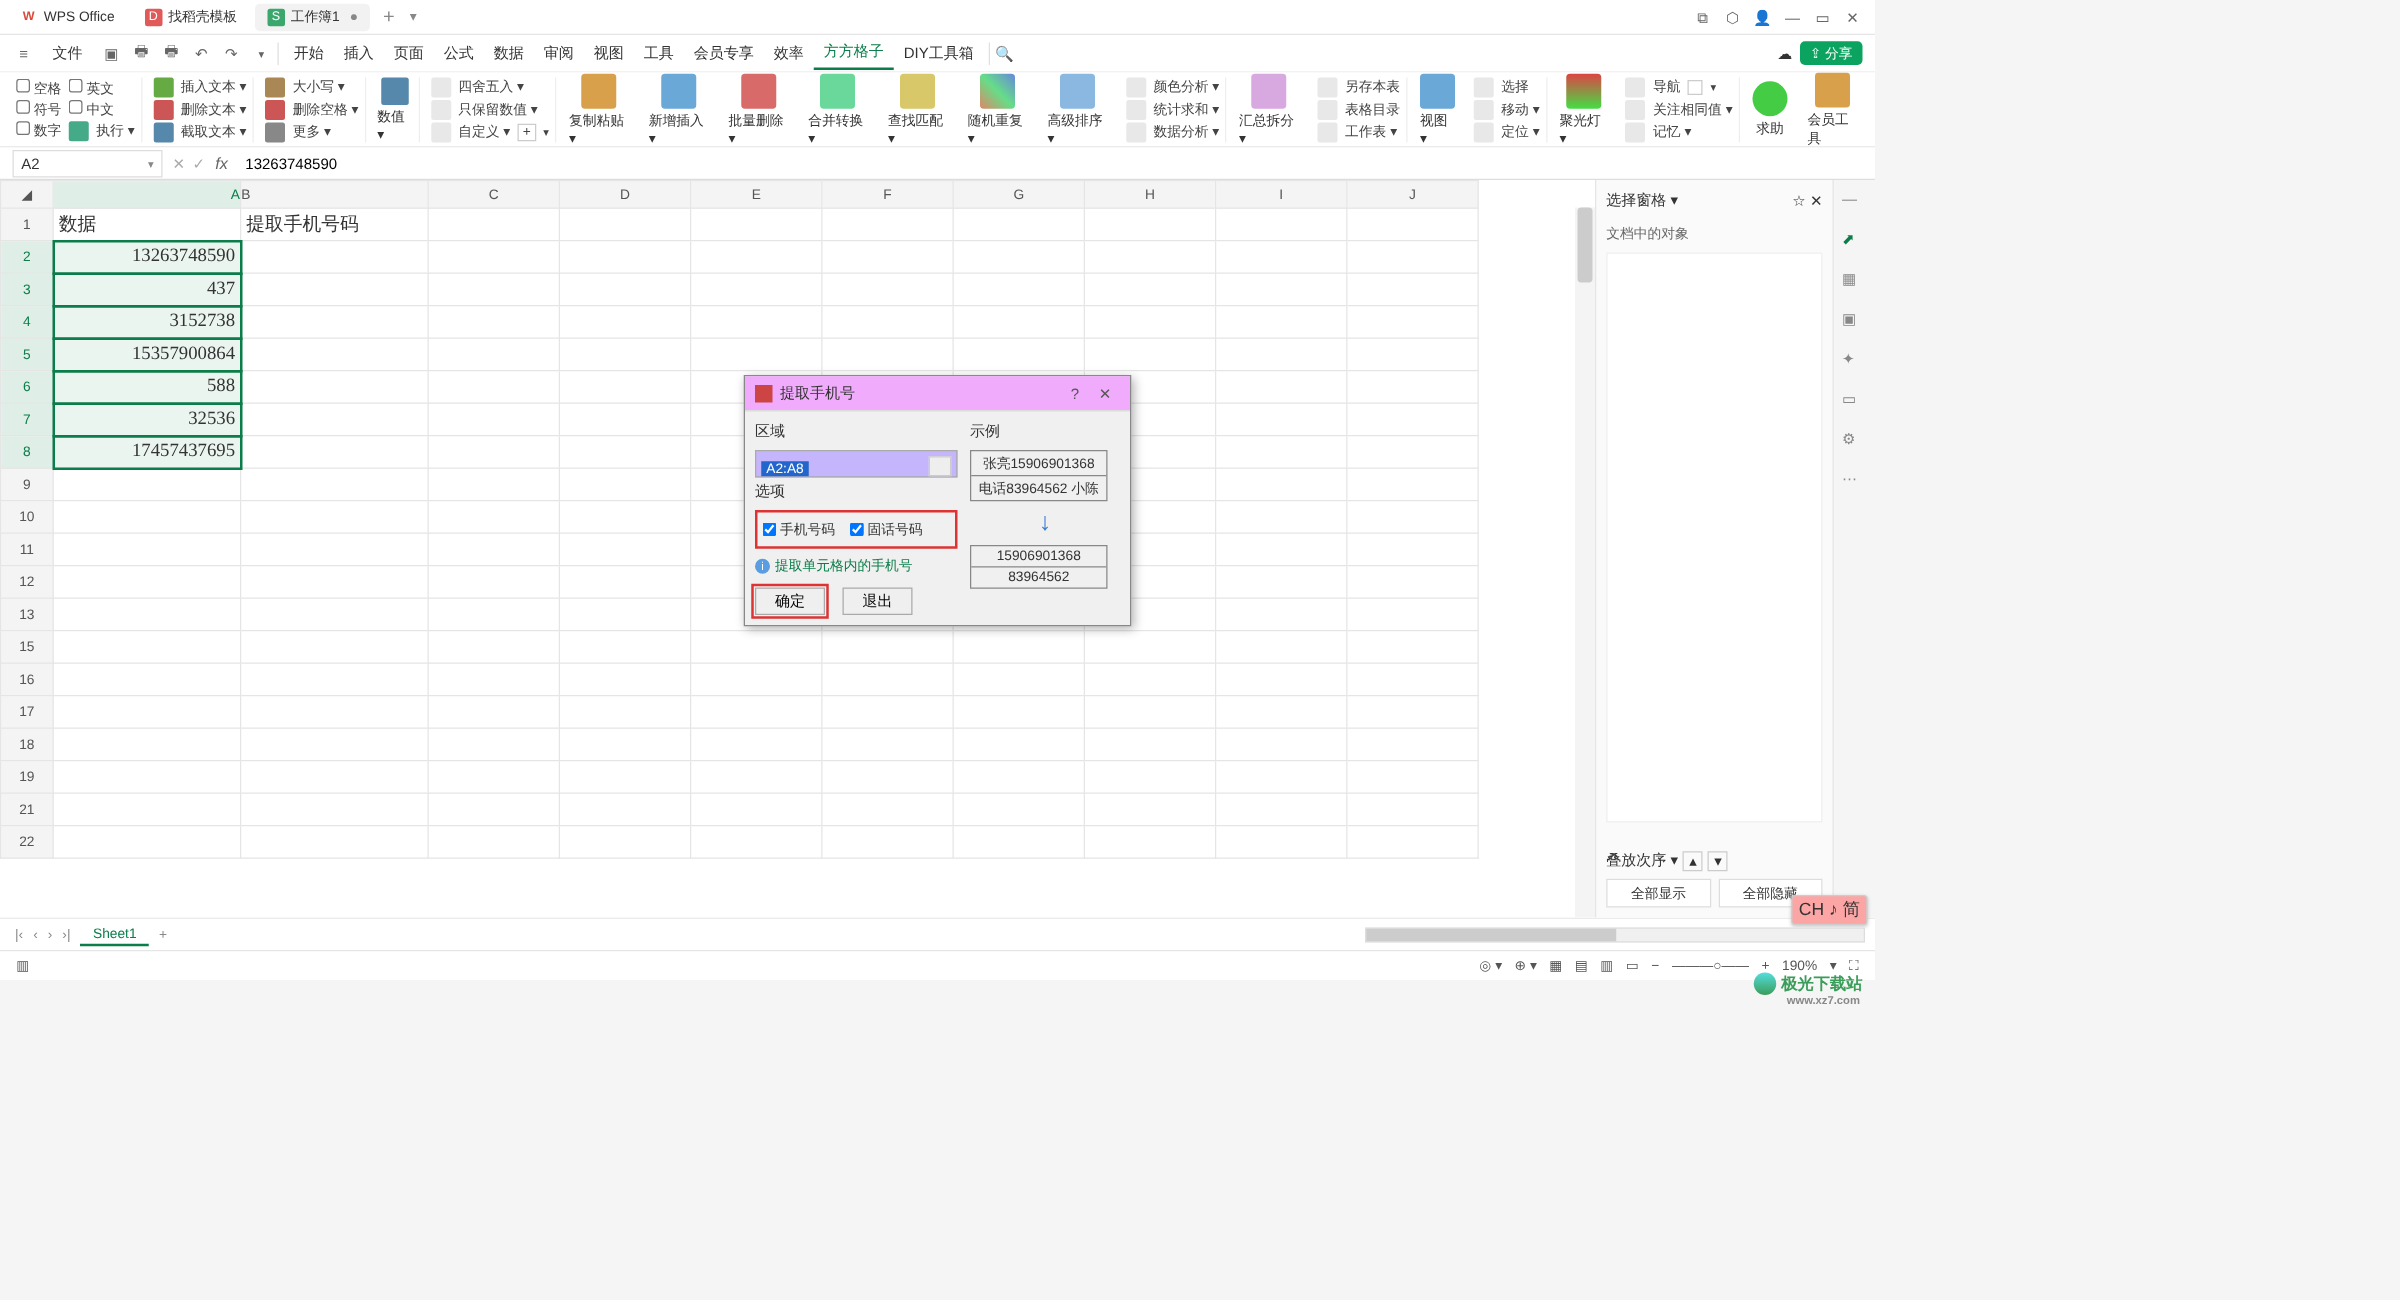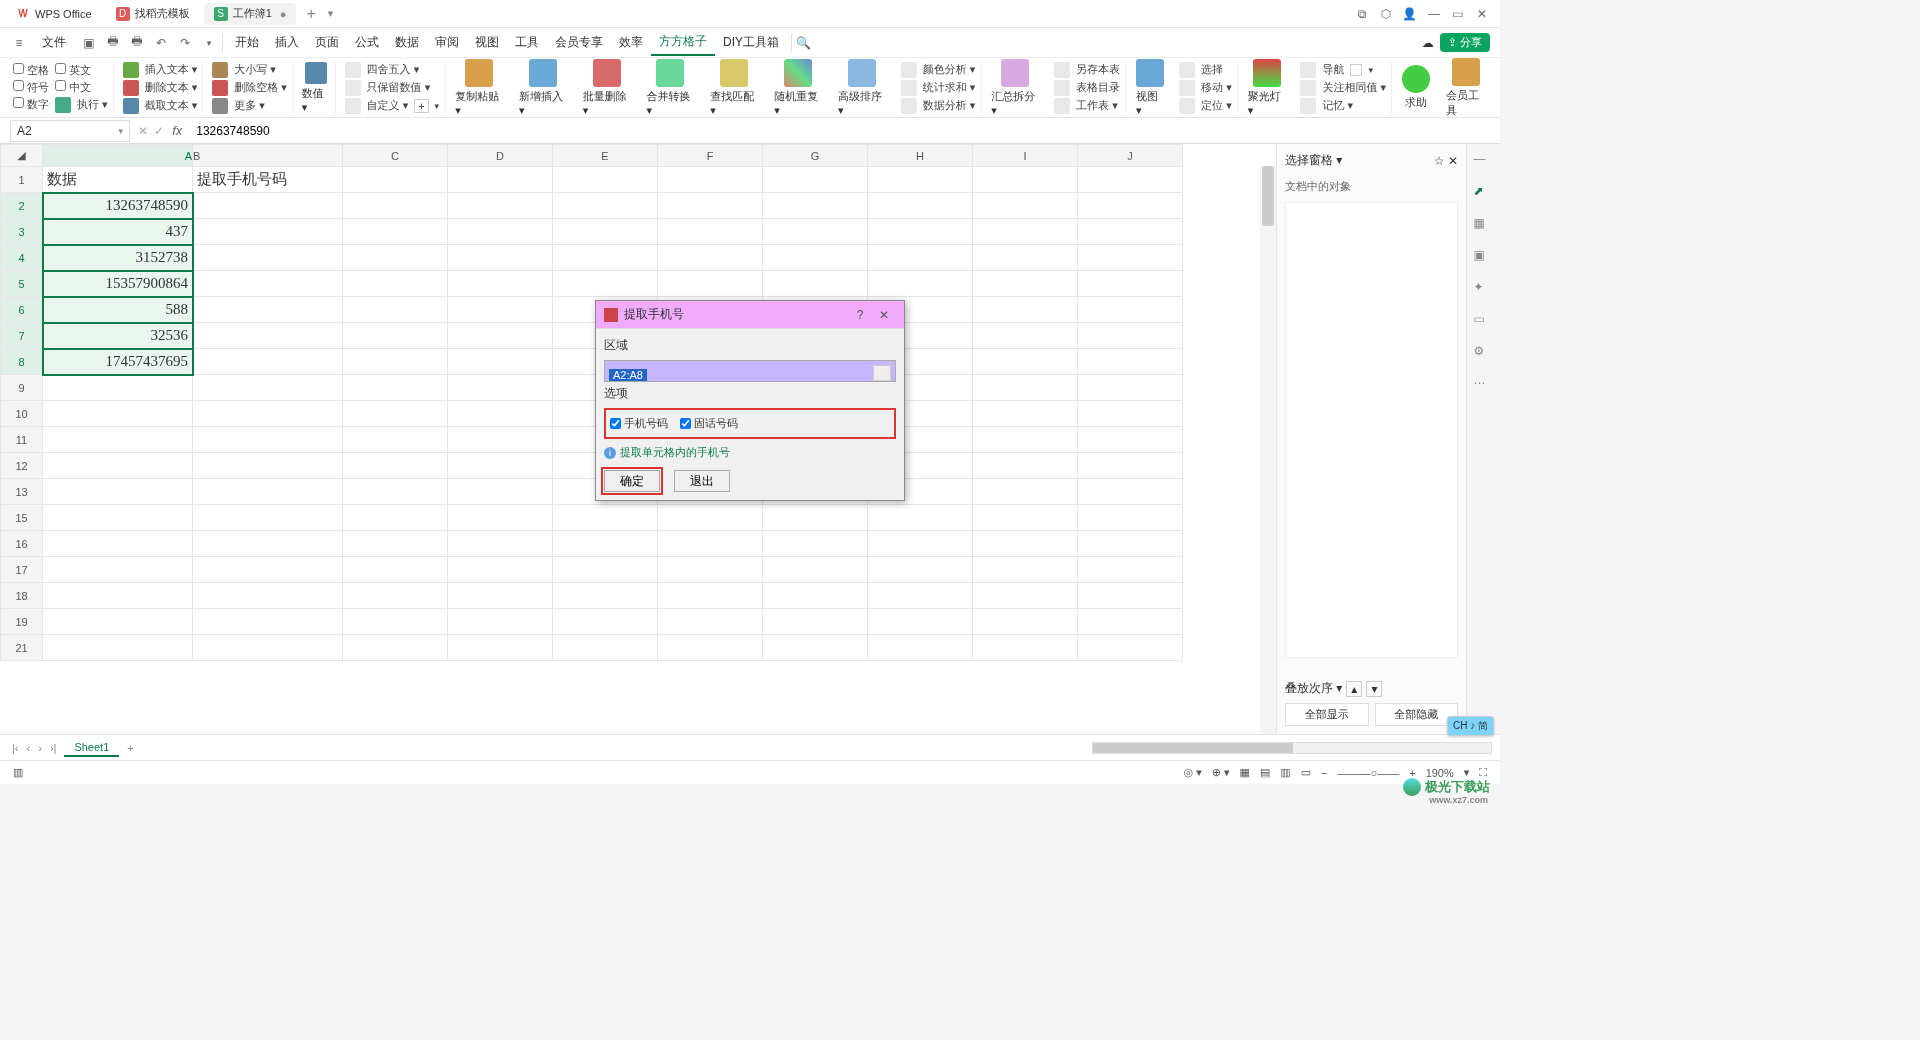--- a/index.html
+++ b/index.html
@@ -75,21 +75,21 @@
   .hint .hi{width:12px;height:12px;border-radius:50%;background:#5a9de0;color:#fff;font-size:9px;display:flex;align-items:center;justify-content:center;}
   .dbtns{display:flex;gap:14px;}
   .dbtn{width:56px;height:22px;border:1px solid #aaa;background:#efefef;cursor:pointer;font-size:12px;}
   .dbtn.ok{outline:2px solid #d33;outline-offset:1px;}
   .extable{border:1px solid #888;width:110px;font-size:11px;}
   .extable div{padding:2px 4px;border-bottom:1px solid #888;text-align:center;}
   .extable div:last-child{border-bottom:none;}
   .arrow{text-align:center;font-size:20px;color:#3a7dd8;margin:6px 0;}
   .watermark{position:absolute;right:10px;bottom:16px;font-size:13px;color:#3a9d5a;font-weight:bold;display:flex;align-items:center;gap:4px;}
   .watermark .sub{font-size:9px;color:#888;position:absolute;right:2px;bottom:-9px;}
-  .chbadge{position:absolute;right:6px;top:572px;background:#7dd3fc;border:1px solid #ccc;border-radius:3px;padding:2px 5px;font-size:10px;box-shadow:0 1px 3px rgba(0,0,0,.2);}
+  .chbadge{position:absolute;right:6px;top:572px;background:#fca5a5;border:1px solid #ccc;border-radius:3px;padding:2px 5px;font-size:14px;box-shadow:0 1px 3px rgba(0,0,0,.2);}
   .chk{width:11px;height:11px;}
   .scrollbar-v{position:absolute;right:0;top:22px;bottom:0;width:16px;background:#f4f4f4;}
   .scrollbar-v .thumb{position:absolute;top:0;width:12px;left:2px;height:60px;background:#ccc;border-radius:3px;}
 </style>
 </head>
 <body>
 
 <div class="titlebar">
   <div class="tab">
       <span class="icon" style="color:#d94b3a;font-weight:bold">W</span>
@@ -591,20 +591,33 @@
             <td class="colB"></td>
             <td class="colO"></td>
             <td class="colO"></td>
             <td class="colO"></td>
             <td class="colO"></td>
             <td class="colO"></td>
             <td class="colO"></td>
             <td class="colO"></td>
             <td class="colO"></td>
           </tr>
+          <tr>
+            <th>22</th>
+            <td class="colA"></td>
+            <td class="colB"></td>
+            <td class="colO"></td>
+            <td class="colO"></td>
+            <td class="colO"></td>
+            <td class="colO"></td>
+            <td class="colO"></td>
+            <td class="colO"></td>
+            <td class="colO"></td>
+            <td class="colO"></td>
+          </tr>
         </tbody>
     </table>
     <div class="scrollbar-v">
         <div class="thumb"></div>
       </div>
   </div>
 
   <div class="rightpanel">
     <div class="pt">
         <span>选择窗格 ▾</span>
@@ -695,20 +708,32 @@
       </div>
       <div class="hint">
           <span class="hi">i</span>
           <span>提取单元格内的手机号</span>
         </div>
       <div class="dbtns">
         <button class="dbtn ok">确定</button>
         <button class="dbtn">退出</button>
       </div>
     </div>
+    <div class="dlgright">
+      <div class="dlabel">示例</div>
+      <div class="extable">
+        <div>张亮15906901368</div>
+          <div>电话83964562  小陈</div>
+      </div>
+      <div class="arrow">↓</div>
+      <div class="extable">
+        <div>15906901368</div>
+          <div>83964562</div>
+      </div>
+    </div>
   </div>
 </div>
 
 <div class="watermark">
   <span style="width:18px;height:18px;border-radius:50%;background:linear-gradient(#5dd,#3a9d5a)"></span>
   <span>极光下载站</span>
   <span class="sub">www.xz7.com</span>
 </div>
 
 </body></html>

